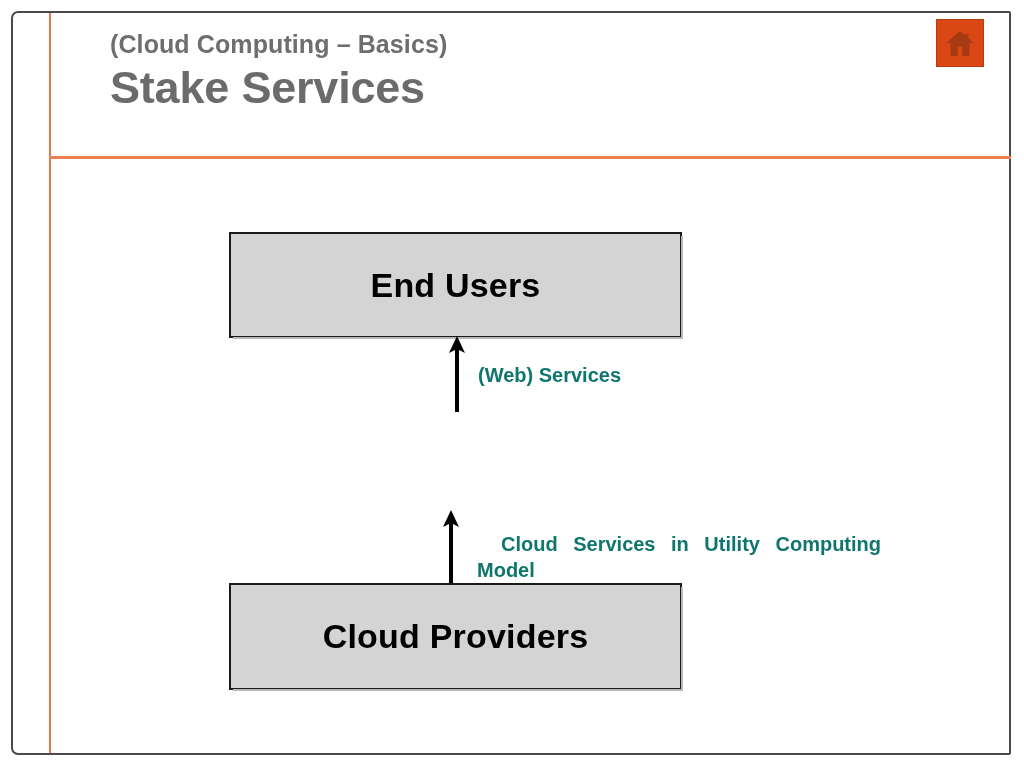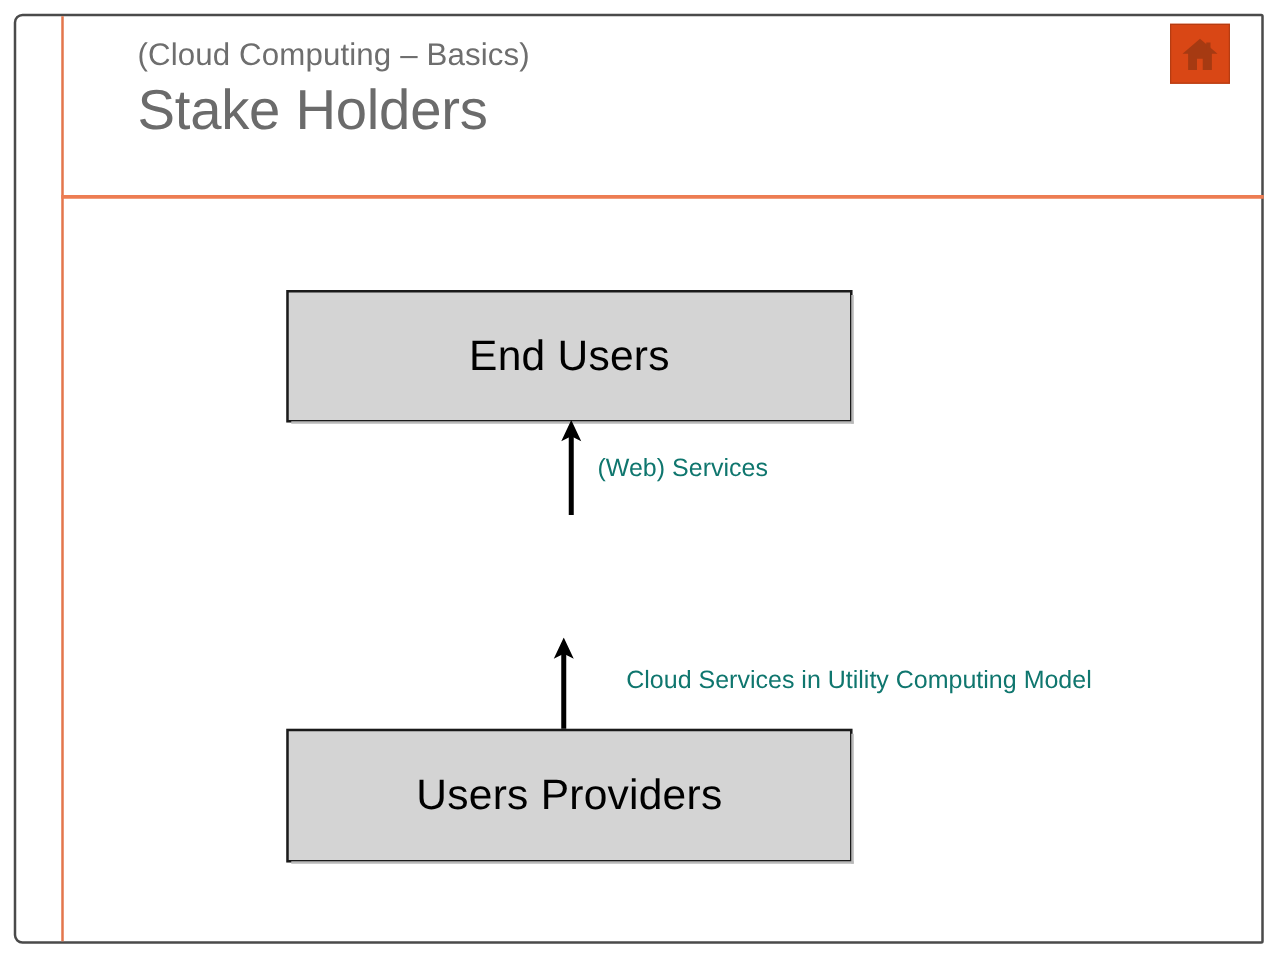--- a/index.html
+++ b/index.html
@@ -15,20 +15,21 @@
     overflow: hidden;
   }
 
   
   #slide {
     position: absolute;
     left: 0; top: 0;
     width: 1024px;
     height: 768px;
     background: #ffffff;
+    font-weight: bold;
   }
 
   .slide-frame {
     position: absolute;
     left: 11px;
     top: 11px;
     width: 1000px;
     height: 744px;
     border: 2px solid #4a4a4a;
     border-radius: 7px 2px 2px 7px;
@@ -160,21 +161,21 @@
 
 <div id="slide">
 
   <div class="slide-frame"></div>
 
   <div class="accent-vline"></div>
   <div class="accent-hline"></div>
 
   <div class="title-block">
     <div class="eyebrow">(Cloud Computing – Basics)</div>
-    <div class="slide-title">Stake Holders</div>
+    <div class="slide-title">Stake Services</div>
   </div>
 
   <div class="home-button">
     <span>
       <svg width="30" height="27" viewBox="0 0 30 27" aria-hidden="true">
         <path d="M15 1 L29 13 L24.5 13 L24.5 26 L5.5 26 L5.5 13 L1 13 Z" fill="#a63a12"></path>
         <rect x="20" y="4" width="3.4" height="6" fill="#a63a12"></rect>
         <rect x="12.6" y="17" width="4.6" height="9" fill="#d94715"></rect>
       </svg>
     </span>
@@ -199,17 +200,17 @@
     <span class="edge-arrow" id="arrow-lower">
       <svg width="34" height="76" viewBox="0 0 34 76" aria-hidden="true">
         <line x1="17" y1="76" x2="17" y2="12" stroke="#000000" stroke-width="4"></line>
         <path d="M17 0 L25 17 L17 13 L9 17 Z" fill="#000000"></path>
       </svg>
     </span>
 
     <div class="edge-label" id="label-cloud-services"><span>Cloud Services in Utility Computing Model</span></div>
 
     <div class="node-box" id="box-cloud-prov">
-      <span class="node-label">Users Providers</span>
+      <span class="node-label">Cloud Providers</span>
     </div>
 
   </div>
 </div>
 
 </body></html>

